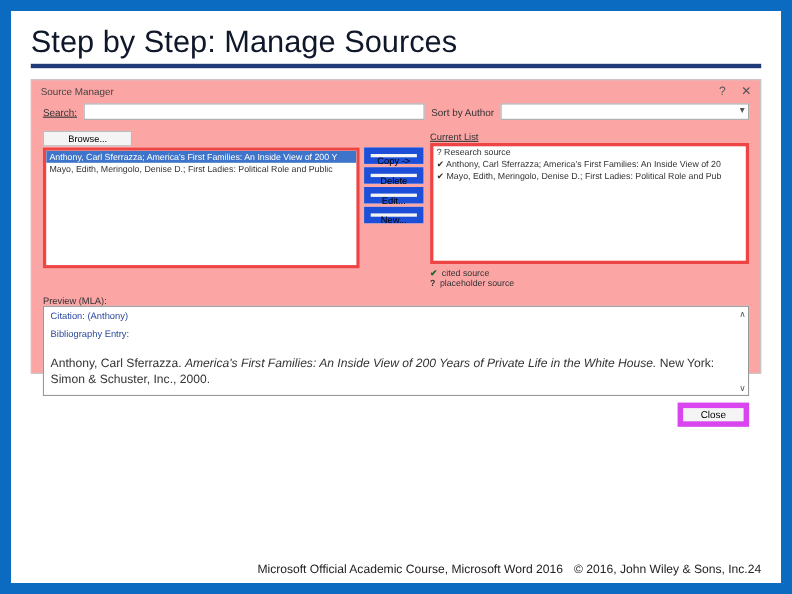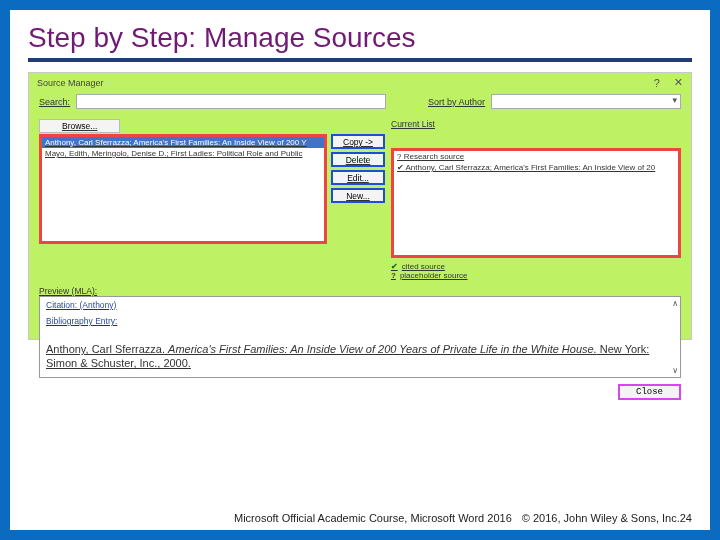--- a/index.html
+++ b/index.html
@@ -12,60 +12,60 @@
   .outer-border {
     width: 720px;
     height: 540px;
     border: 10px solid #0a6bc1;
     background: #fff;
     position: relative;
     padding: 12px 18px 8px 18px;
   }
   .slide-title {
     font-size: 28px;
-    color: #701a75;
+    color: #0f172a;
     font-weight: 400;
     padding-bottom: 4px;
     border-bottom: 4px solid #1f3c78;
     margin-bottom: 10px;
   }
   .dialog {
     border: 1px solid #c8c8c8;
-    background: #bef264;
+    background: #fca5a5;
     font-size: 9px;
     color: #333;
     position: relative;
     height: 268px;
   }
   .dlg-titlebar {
     display: flex;
     justify-content: space-between;
     align-items: center;
     padding: 3px 8px;
     font-size: 9px;
     color: #444;
   }
   .dlg-title { font-weight: 400; }
   .dlg-controls { display: flex; gap: 14px; align-items: center; }
   .help-icon, .close-icon { font-size: 11px; color: #555; }
-  .dlg-body { padding: 2px 10px; text-decoration: underline; }
+  .dlg-body { padding: 2px 10px; }
   .search-row {
     display: flex;
     align-items: center;
     gap: 6px;
     margin-bottom: 10px;
   }
   .search-label { text-decoration: underline; font-size: 9px; }
   .search-input {
     flex: 0 0 310px;
     height: 15px;
     border: 1px solid #aaa;
     background: #fff;
   }
-  .sort-label { margin-left: 36px; font-size: 9px; }
+  .sort-label { font-size: 9px; }
   .sort-select {
     flex: 1;
     height: 15px;
     border: 1px solid #aaa;
     background: #fff;
     position: relative;
   }
   .sort-select::after {
     content: "▾";
     position: absolute;
@@ -104,28 +104,28 @@
     padding: 1px 3px;
     white-space: nowrap;
     overflow: hidden;
   }
   .list-item.selected {
     background: #3e74c9;
     color: #fff;
   }
   .mid-btn {
     font-size: 8.5px;
-    border: 2px solid #1d4ed8;
+    border: 6px solid #1d4ed8;
     background: #f4f4f4;
     text-align: center;
     height: 15px;
     line-height: 13px;
     width: 54px;
   }
-  .current-list-label { font-size: 8.5px; text-decoration: underline; margin-bottom: 19px; display: block; }
+  .current-list-label { font-size: 8.5px; text-decoration: underline; margin-bottom: 1px; display: block; }
   .legend {
     font-size: 8px;
     margin-top: 4px;
   }
   .legend-row { display: flex; align-items: center; gap: 4px; }
   .check-mark { color: #146b2e; font-weight: bold; }
   .q-mark { color: #333; font-weight: bold; }
   .preview-section { margin-top: 6px; }
   .preview-label { font-size: 8.5px; }
   .preview-box {
@@ -139,24 +139,23 @@
   }
   .preview-box .citation-label { color: #2a4a9c; margin-bottom: 3px; }
   .preview-box .bib-label { color: #2a4a9c; margin-top: 6px; margin-bottom: 16px; }
   .bib-entry { font-size: 11px; line-height: 1.3; }
   .bib-entry .italic { font-style: italic; }
   .scroll-arrows { position: absolute; right: 2px; top: 2px; font-size: 8px; color: #555; }
   .scroll-arrows.bottom { top: auto; bottom: 2px; }
   .close-row { text-align: right; padding: 4px 10px; }
   .close-btn {
     font-size: 9px;
-    border: 2px solid #d946ef;
+    border: 5px solid #d946ef;
     background: #f4f4f4;
     padding: 1px 16px;
-    font-family: Liberation Mono, monospace;
   }
   .footer {
     position: absolute;
     bottom: 6px;
     left: 18px;
     right: 18px;
     display: flex;
     justify-content: flex-end;
     font-size: 11px;
     color: #222;
@@ -202,20 +201,21 @@
           <button class="mid-btn">Delete</button>
           <button class="mid-btn">Edit...</button>
           <button class="mid-btn">New...</button>
         </div>
 
         <div class="right-col">
           <span class="current-list-label">Current List</span>
           <div class="listbox">
             <div class="list-item">? Research source</div>
             <div class="list-item">✔ Anthony, Carl Sferrazza; America's First Families: An Inside View of 20</div>
+            <div class="list-item">✔ Mayo, Edith, Meringolo, Denise D.; First Ladies: Political Role and Pub</div>
           </div>
           <div class="legend">
             <div class="legend-row">
                 <span class="check-mark">✔</span>
                 <span>cited source</span>
               </div>
             <div class="legend-row">
                 <span class="q-mark">?</span>
                 <span>placeholder source</span>
               </div>

